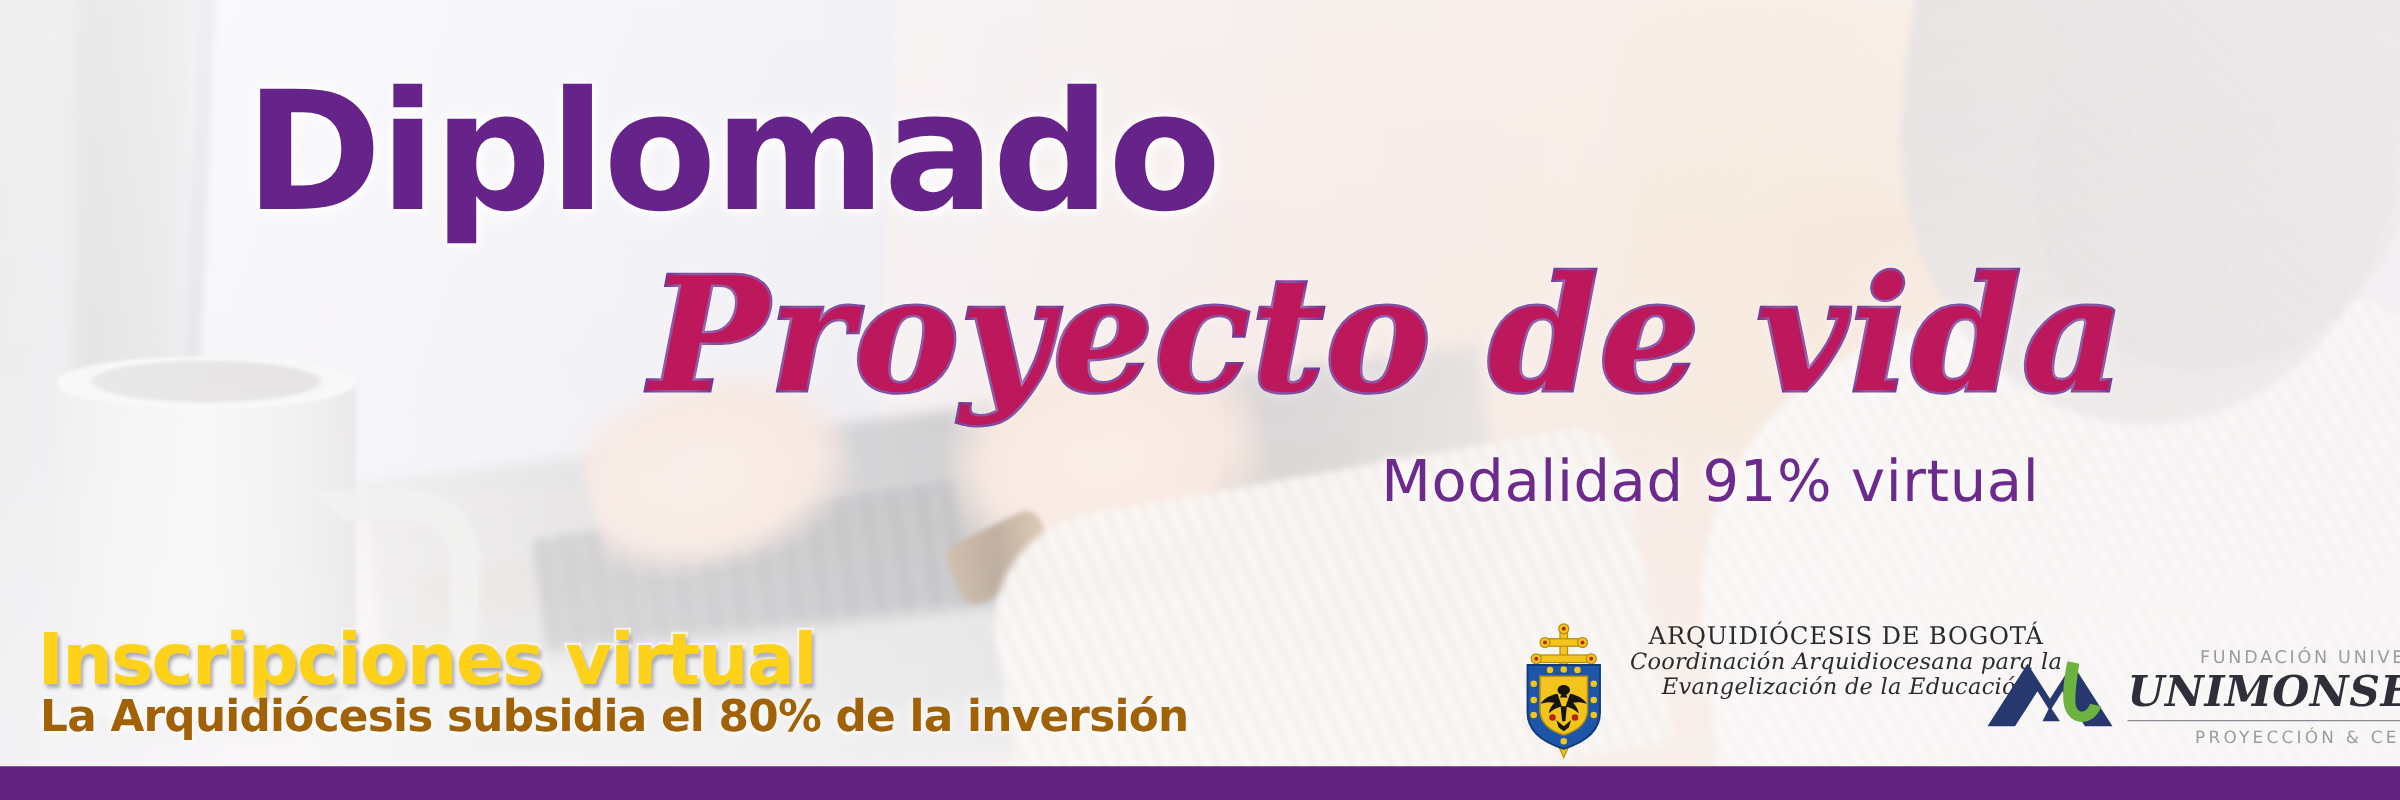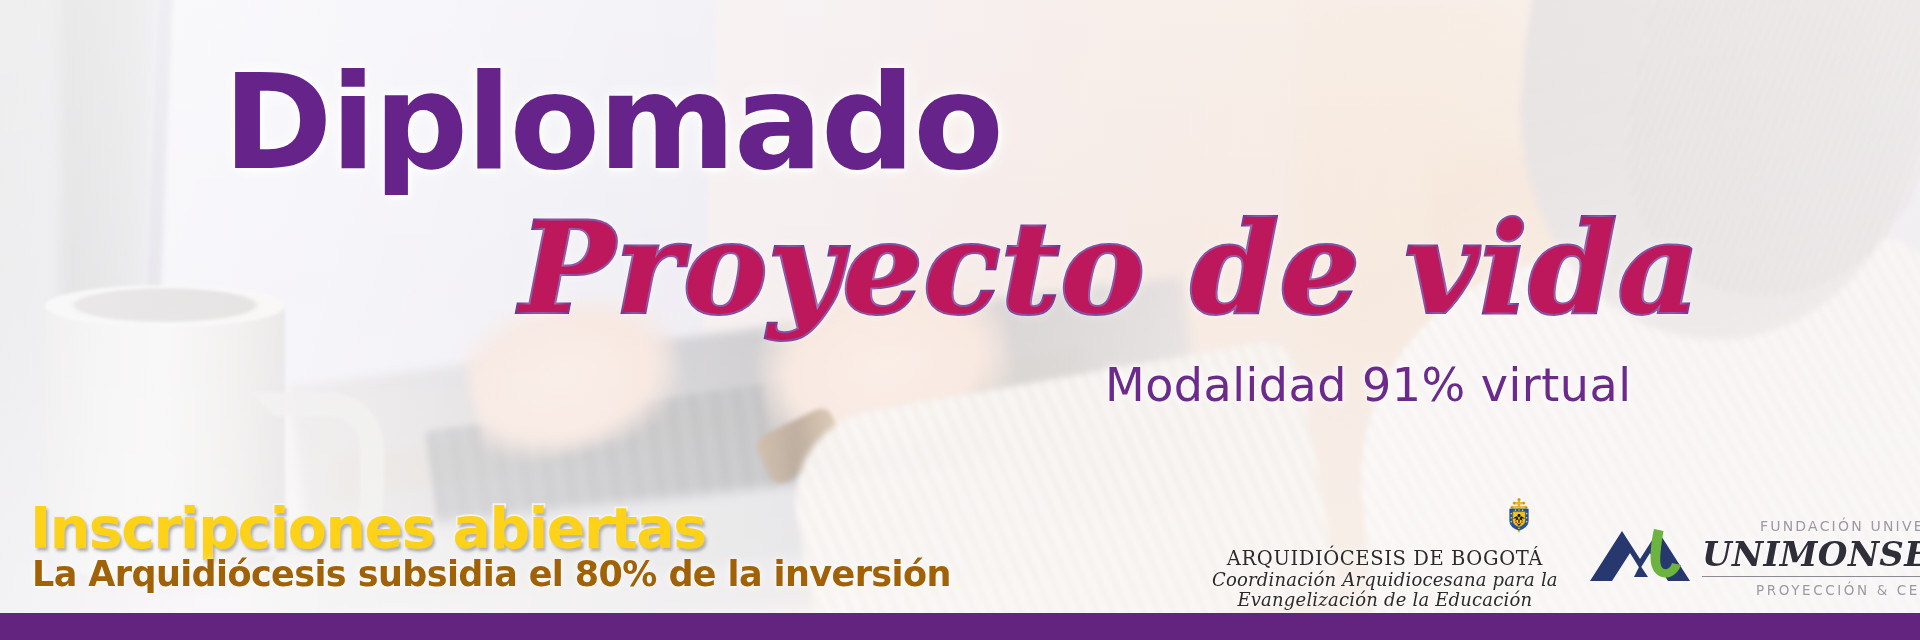--- a/index.html
+++ b/index.html
@@ -197,21 +197,20 @@
     position:absolute;
     left:196px;top:56px;
     font-family:"DejaVu Sans","Liberation Sans",sans-serif;
     font-weight:700;
     font-size:132px;
     line-height:1;
     letter-spacing:-2px;
     color:#66248b;
     text-shadow:0 0 18px rgba(255,255,255,.95), 0 0 6px rgba(255,255,255,.95), 2px 3px 5px rgba(255,255,255,.8);
     white-space:nowrap;
-    margin-left:27px;
   }
 
   .script{
     position:absolute;
     left:520px;top:205px;
     font-family:"DejaVu Serif","Liberation Serif",serif;
     font-style:italic;
     font-weight:700;
     font-size:126px;
     line-height:1;
@@ -260,21 +259,21 @@
     line-height:1;
     letter-spacing:-.6px;
     color:#a16207;
     white-space:nowrap;
     text-shadow:0 0 9px rgba(255,255,255,.9),0 1px 2px rgba(255,255,255,.95);
   }
 
   
   .logo-arq{
     position:absolute;left:1212px;top:498px;height:112px;
-    display:flex;align-items:flex-end;gap:14px;flex-direction:column;
+    display:flex;align-items:flex-start;gap:14px;
   }
   .arq-text{
     display:flex;flex-direction:column;align-items:center;
     color:#2b2b2b;line-height:1.12;
     text-shadow:0 0 7px rgba(255,255,255,.9);
   }
   .arq-l1{font-family:"DejaVu Serif","Liberation Serif",serif;font-size:19.5px;letter-spacing:.6px;}
   .arq-l2,.arq-l3{font-family:"DejaVu Serif","Liberation Serif",serif;font-size:18px;font-style:italic;letter-spacing:.2px;}
 
   .logo-uni{
@@ -334,21 +333,21 @@
     <div class="mug-handle"></div>
     <div class="veil"></div>
   </div>
 
   <div class="title">Diplomado</div>
 
   <div class="script">Proyecto de vida</div>
 
   <div class="modality">Modalidad 91% virtual</div>
 
-  <div class="cta">Inscripciones abiertas</div>
+  <div class="cta">Inscripciones virtual</div>
   <div class="subsidy">La Arquidiócesis subsidia el 80% de la inversión</div>
 
   <div class="logo-arq">
     <svg width="78" height="112" viewBox="0 0 78 112">
 
       <g>
         <rect x="36" y="3" width="6" height="96" fill="#f2c41c" stroke="#b78f10" stroke-width="1"></rect>
         <rect x="24" y="13" width="30" height="6" fill="#f2c41c" stroke="#b78f10" stroke-width="1"></rect>
         <rect x="17" y="26" width="44" height="6" fill="#f2c41c" stroke="#b78f10" stroke-width="1"></rect>
         <circle cx="39" cy="5" r="4" fill="#f2c41c" stroke="#b78f10" stroke-width="1"></circle>

